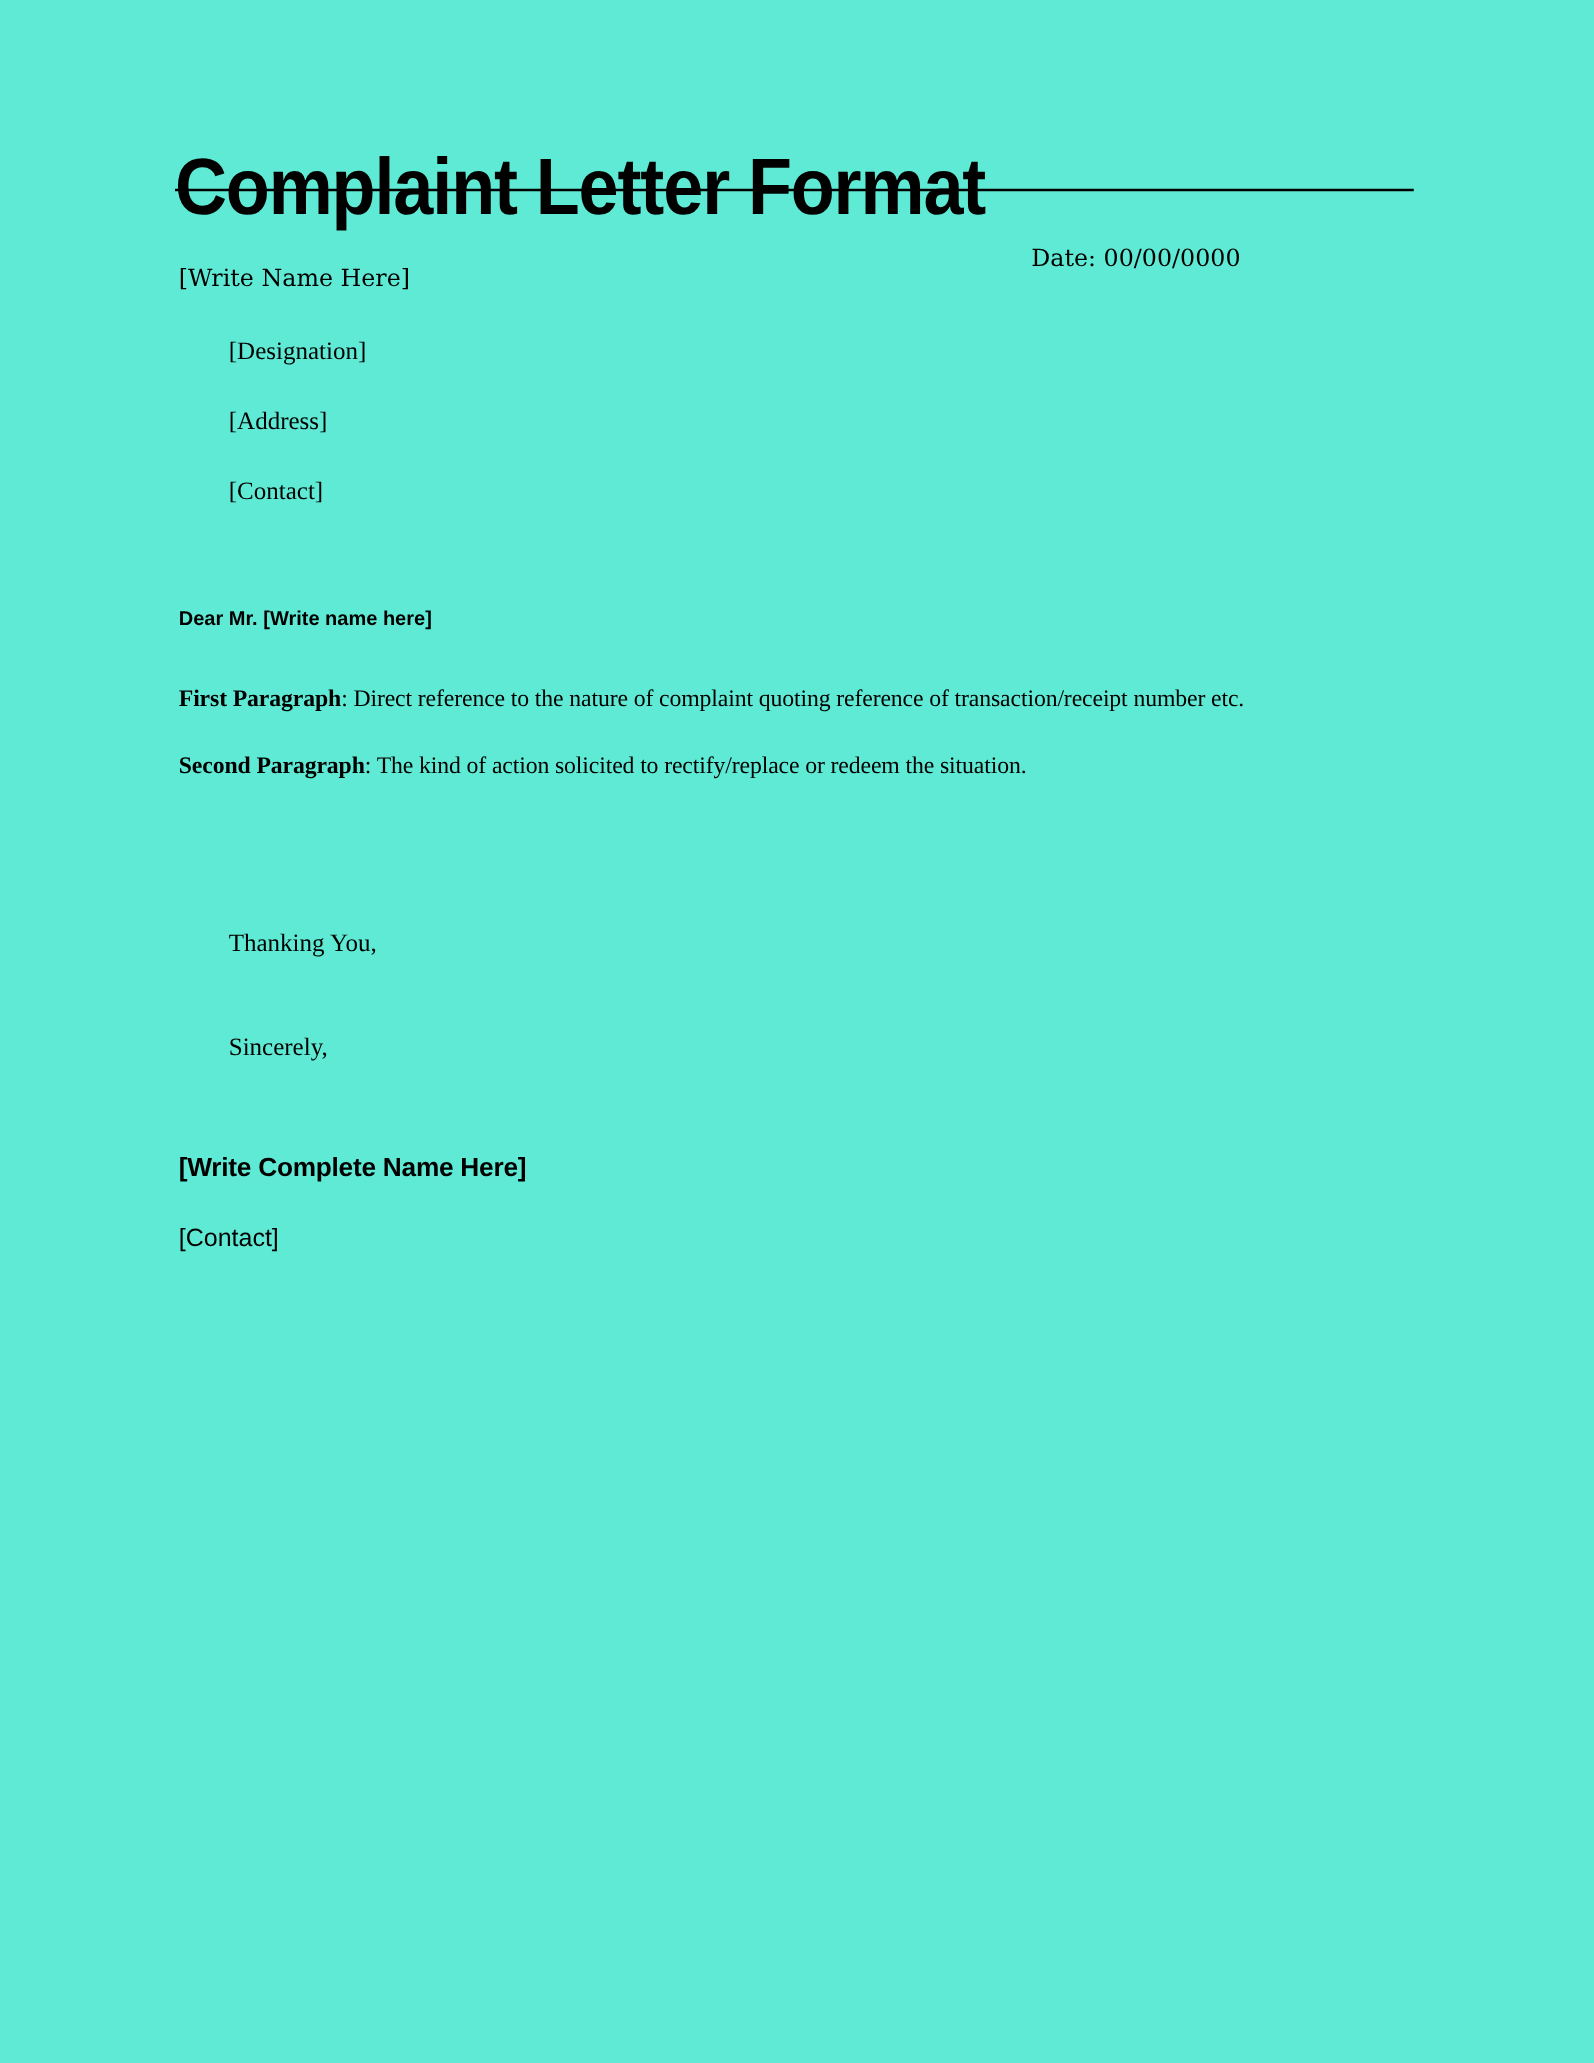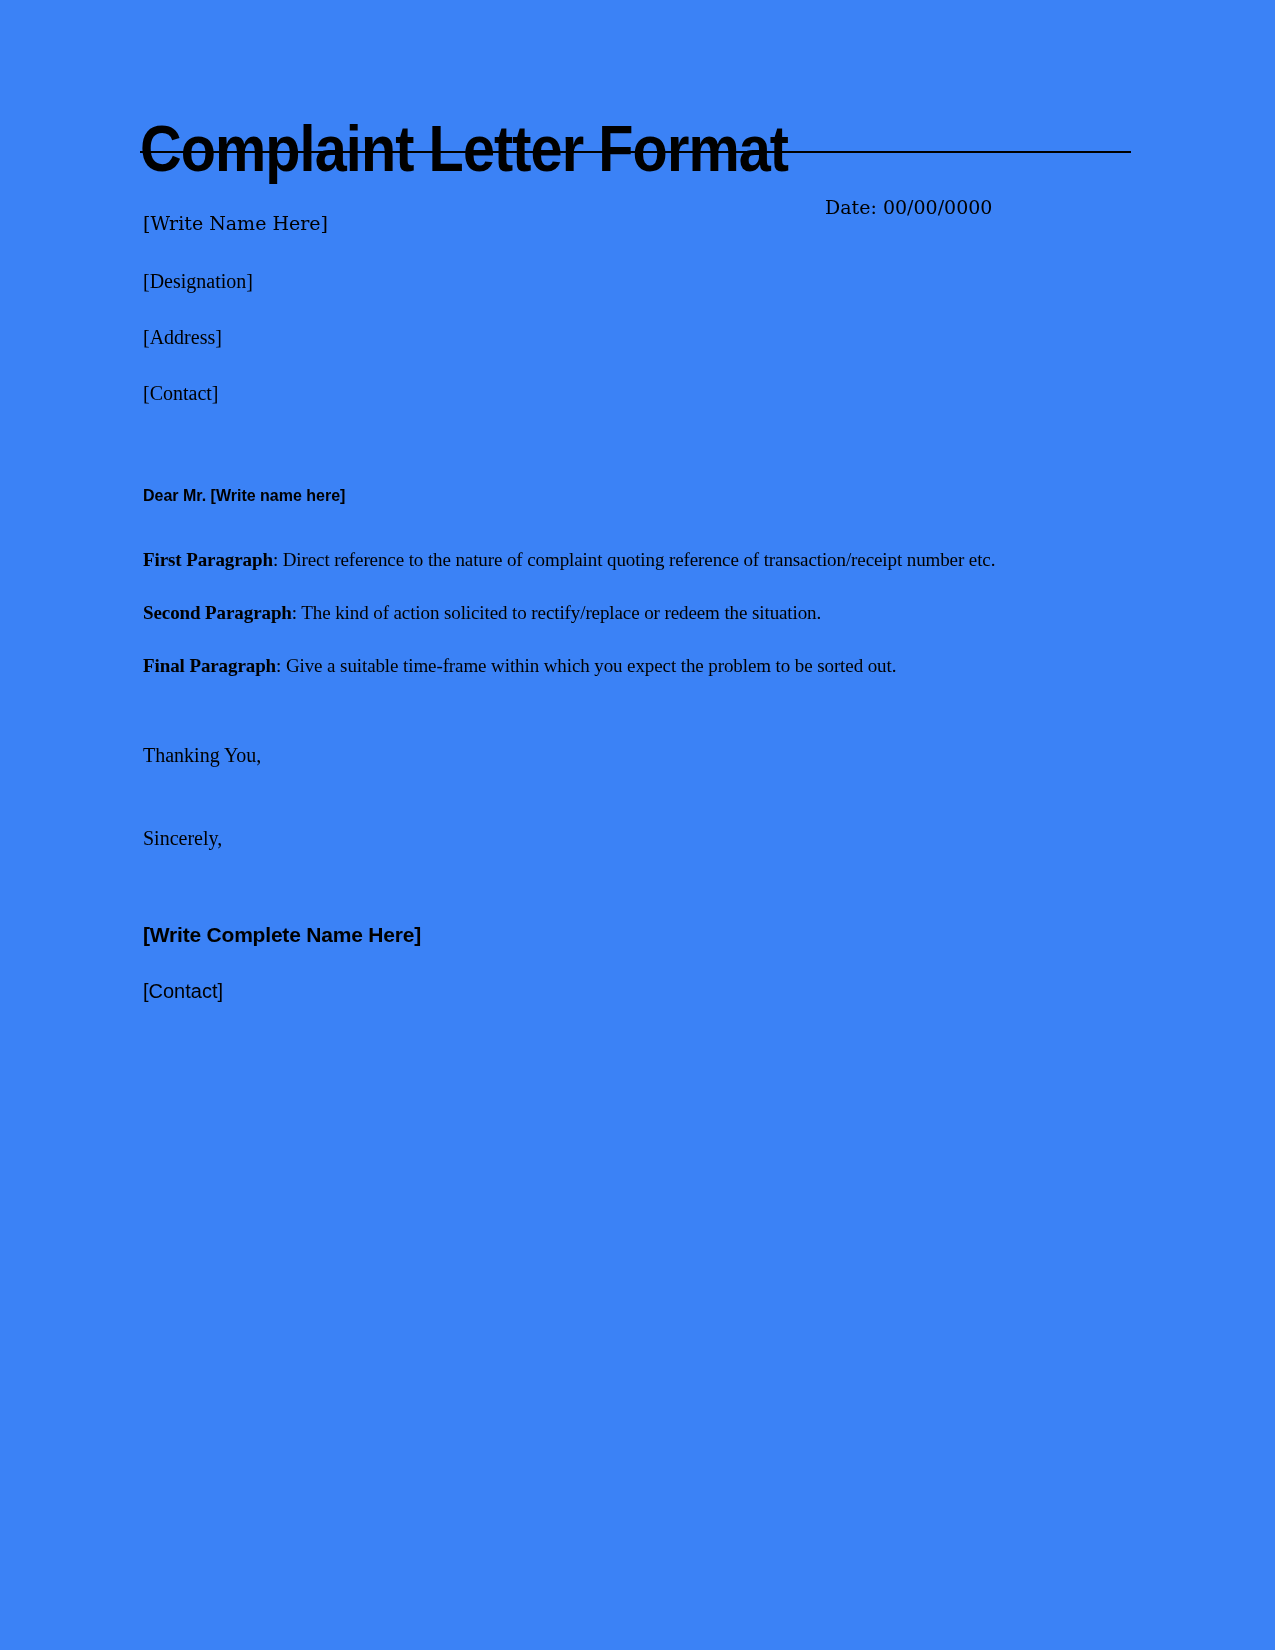--- a/index.html
+++ b/index.html
@@ -4,21 +4,21 @@
 <style>
   html, body {
     margin: 0;
     padding: 0;
     background: #ffffff;
   }
   .page {
     position: relative;
     width: 1275px;
     height: 1650px;
-    background: #3b82f6;
+    background: #5eead4;
     color: #000000;
     font-family: "Liberation Serif", serif;
     overflow: hidden;
   }
   .line {
     position: absolute;
     left: 143px;
     white-space: nowrap;
     line-height: 1.2;
   }
@@ -47,20 +47,21 @@
   .serif-bold {
     font-family: "DejaVu Serif", serif;
     font-weight: 400;
     font-size: 19px;
   }
   .sender-name { top: 212px; }
   .letter-date { left: 825px; top: 196px; }
   .serif-item {
     font-family: "Liberation Serif", serif;
     font-size: 20px;
+    margin-left: 40px;
   }
   .sender-designation { top: 269px; }
   .sender-address     { top: 325px; }
   .sender-contact     { top: 381px; }
   
   .salutation {
     top: 486px;
     font-family: Liberation Sans, sans-serif;
     font-weight: 700;
     font-size: 16px;
@@ -113,23 +114,20 @@
   <div class="line salutation">Dear Mr. [Write name here]</div>
 
   <p class="line para para-2">
     <span class="para-label">Second Paragraph</span><span>: The kind of action solicited to rectify/replace or redeem the situation.</span>
   </p>
 
   <p class="line para para-1">
     <span class="para-label">First Paragraph</span><span>: Direct reference to the nature of complaint quoting reference of transaction/receipt number etc.</span>
   </p>
 
-  <p class="line para para-3">
-    <span class="para-label">Final Paragraph</span><span>: Give a suitable time-frame within which you expect the problem to be sorted out.</span>
-  </p>
 
   <div class="line serif-item closing-thanks">Thanking You,</div>
 
   <div class="line serif-item closing-sincerely">Sincerely,</div>
 
   <div class="line sig-name">[Write Complete Name Here]</div>
 
   <div class="line sig-contact">[Contact]</div>
 
 </div>

